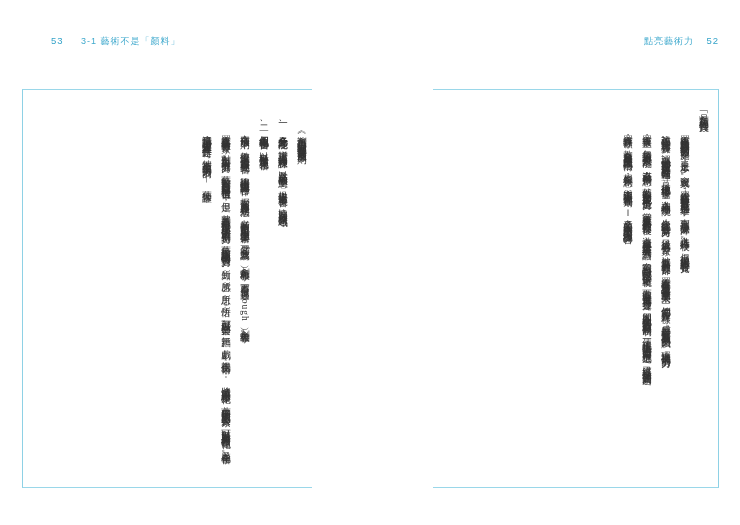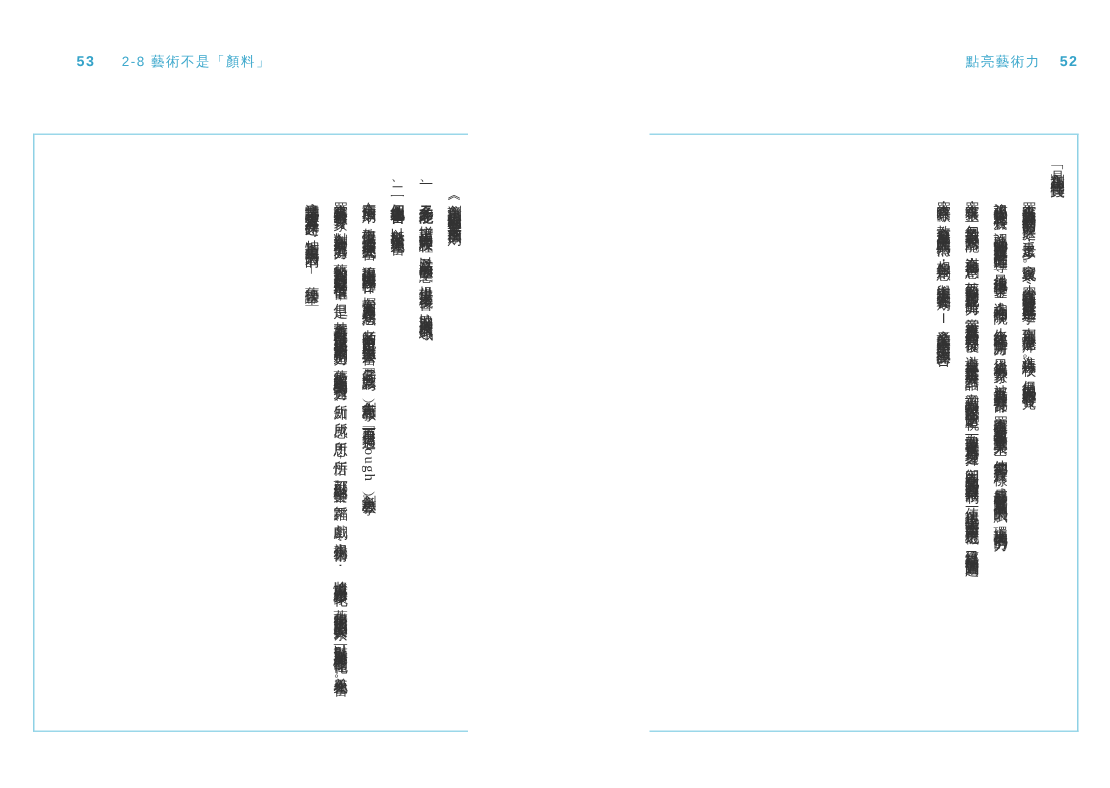--- a/index.html
+++ b/index.html
@@ -36,21 +36,21 @@
     position: absolute;
     top: 35px;
     font-family: "Liberation Sans", "DejaVu Sans", sans-serif;
     font-size: 9px;
     color: #3fa9cd;
     letter-spacing: 1px;
     white-space: nowrap;
   }
   .running-header.left { left: 51px; }
   .running-header.right { right: 21px; text-align: center; }
-  .page-num { font-weight: bold; font-size: 9.5px; color: #35a3c9; }
+  .page-num { font-weight: normal; font-size: 9.5px; color: #35a3c9; }
   .running-header.left .chapter-label { margin-left: 14px; }
   .running-header.right .book-title { margin-right: 9px; }
 
   
   .vtext {
     position: absolute;
     top: 106px;
     height: 357px;
     writing-mode: vertical-rl;
     text-orientation: mixed;
@@ -69,21 +69,21 @@
   .indent-list { padding-top: 31.5px; text-indent: -21px; }
   .bold { font-weight: bold; }
 </style>
 </head>
 <body>
 
 <div>
 
   <div class="running-header left">
     <span class="page-num">53</span>
-    <span class="chapter-label">2-8 藝術不是「顏料」</span>
+    <span class="chapter-label">3-1 藝術不是「顏料」</span>
   </div>
   <div class="page-frame left"></div>
   <div class="vtext left-page-text" id="left-text">
       <p class="para indent-para"><span>《讓創意自由》提到教育轉型需要注意兩個原則：</span></p>
       <p class="para indent-list"><span>一、</span><span class="bold">多元才能</span><span>：增設更廣泛的學校課程，以及靈活的教學型態，提供學生更多機會，協助深入發展天賦領域。</span></p>
       <p class="para indent-list"><span>二、</span><span class="bold">個人化學習</span><span>：以新科技促進個人化學習。</span></p>
       <p class="para indent-para"><span>在這兩項原則下，教學現場更適合採取探究式學習，讓學生獨自或與團隊合作，探索個人興趣及表達想法，老師的角色是正向引導學生參與學習，老師應該「為（for）創意而教學」，而不只是「透過（through）創意去教學」。</span></p>
       <p class="para indent-para"><span>羅賓森是藝術教育專家，對創造力研究不遺餘力。藝術對於創造力的啟發已是普世價值。但是，其實所有學科都可以運用藝術手法來啟動創造力。藝術是人類經驗的獨特表達力，所知、所感、所思、所悟，都可以經由音樂、舞蹈、戲劇、視覺藝術⋯⋯將情感與思緒形象化，藉由藝術形式的多元與探索，可以幫助所有學科的個性化、差異化學習。</span></p>
       <p class="para indent-para"><span>這也是閱讀羅賓森三本經典之作時，特別產生共鳴與力道的——藝術課堂</span></p>
     </div>

